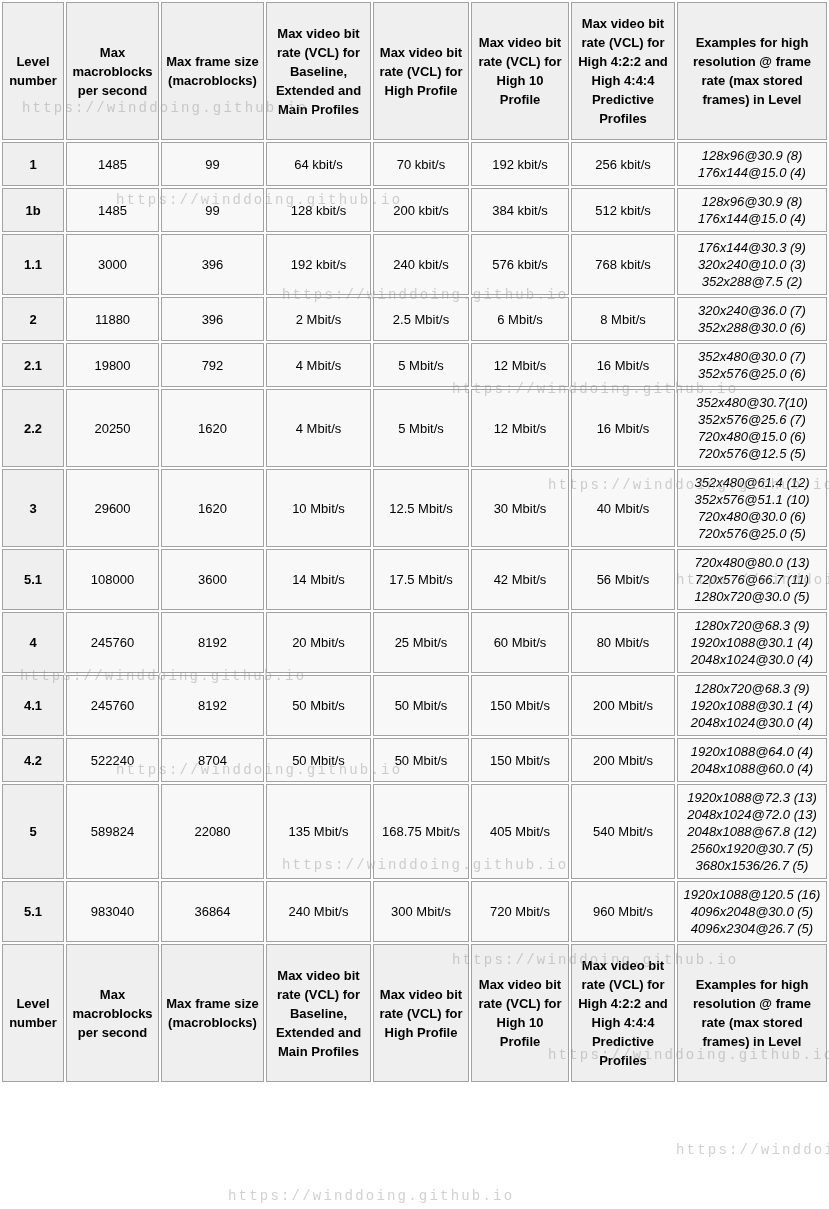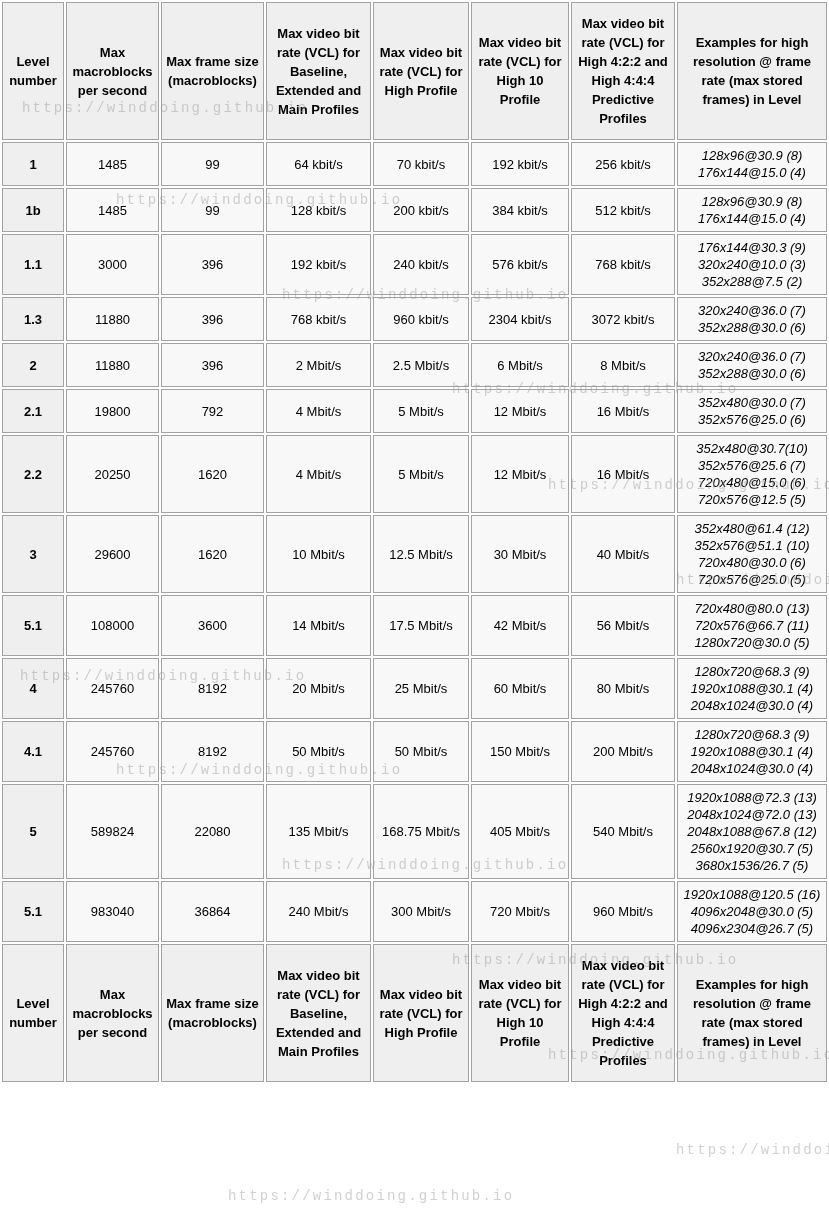--- a/index.html
+++ b/index.html
@@ -120,31 +120,20 @@
           <td>396</td>
           <td>192 kbit/s</td>
           <td>240 kbit/s</td>
           <td>576 kbit/s</td>
           <td>768 kbit/s</td>
           <td class="examples">176x144@30.3 (9)
 320x240@10.0 (3)
 352x288@7.5 (2)</td>
         </tr>
         <tr>
-          <th class="level">1.3</th>
-          <td>11880</td>
-          <td>396</td>
-          <td>768 kbit/s</td>
-          <td>960 kbit/s</td>
-          <td>2304 kbit/s</td>
-          <td>3072 kbit/s</td>
-          <td class="examples">320x240@36.0 (7)
-352x288@30.0 (6)</td>
-        </tr>
-        <tr>
           <th class="level">2</th>
           <td>11880</td>
           <td>396</td>
           <td>2 Mbit/s</td>
           <td>2.5 Mbit/s</td>
           <td>6 Mbit/s</td>
           <td>8 Mbit/s</td>
           <td class="examples">320x240@36.0 (7)
 352x288@30.0 (6)</td>
         </tr>
@@ -213,20 +202,31 @@
           <th class="level">4.1</th>
           <td>245760</td>
           <td>8192</td>
           <td>50 Mbit/s</td>
           <td>50 Mbit/s</td>
           <td>150 Mbit/s</td>
           <td>200 Mbit/s</td>
           <td class="examples">1280x720@68.3 (9)
 1920x1088@30.1 (4)
 2048x1024@30.0 (4)</td>
+        </tr>
+        <tr>
+          <th class="level">4.2</th>
+          <td>522240</td>
+          <td>8704</td>
+          <td>50 Mbit/s</td>
+          <td>50 Mbit/s</td>
+          <td>150 Mbit/s</td>
+          <td>200 Mbit/s</td>
+          <td class="examples">1920x1088@64.0 (4)
+2048x1088@60.0 (4)</td>
         </tr>
         <tr>
           <th class="level">5</th>
           <td>589824</td>
           <td>22080</td>
           <td>135 Mbit/s</td>
           <td>168.75 Mbit/s</td>
           <td>405 Mbit/s</td>
           <td>540 Mbit/s</td>
           <td class="examples">1920x1088@72.3 (13)

